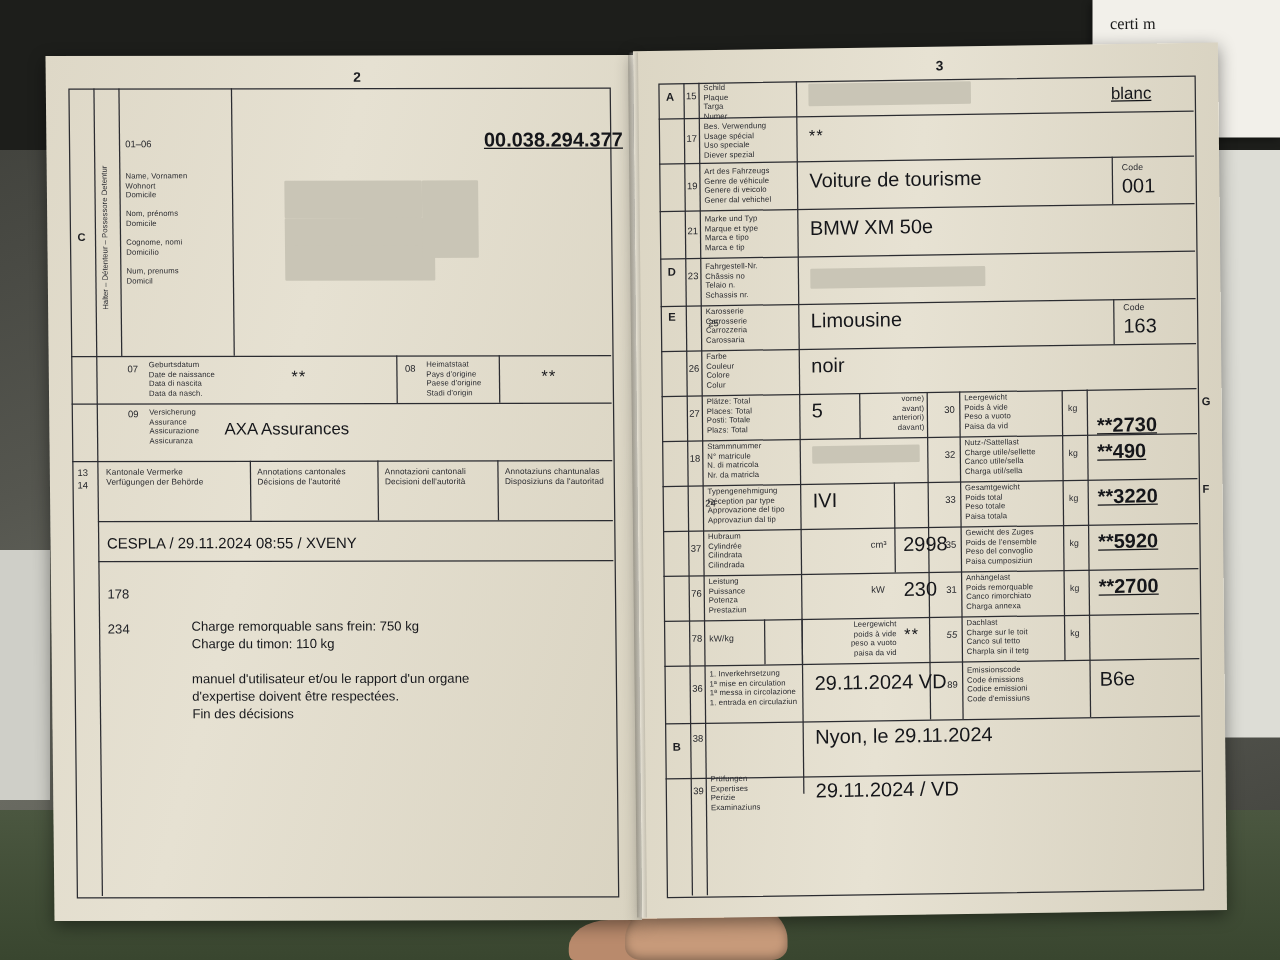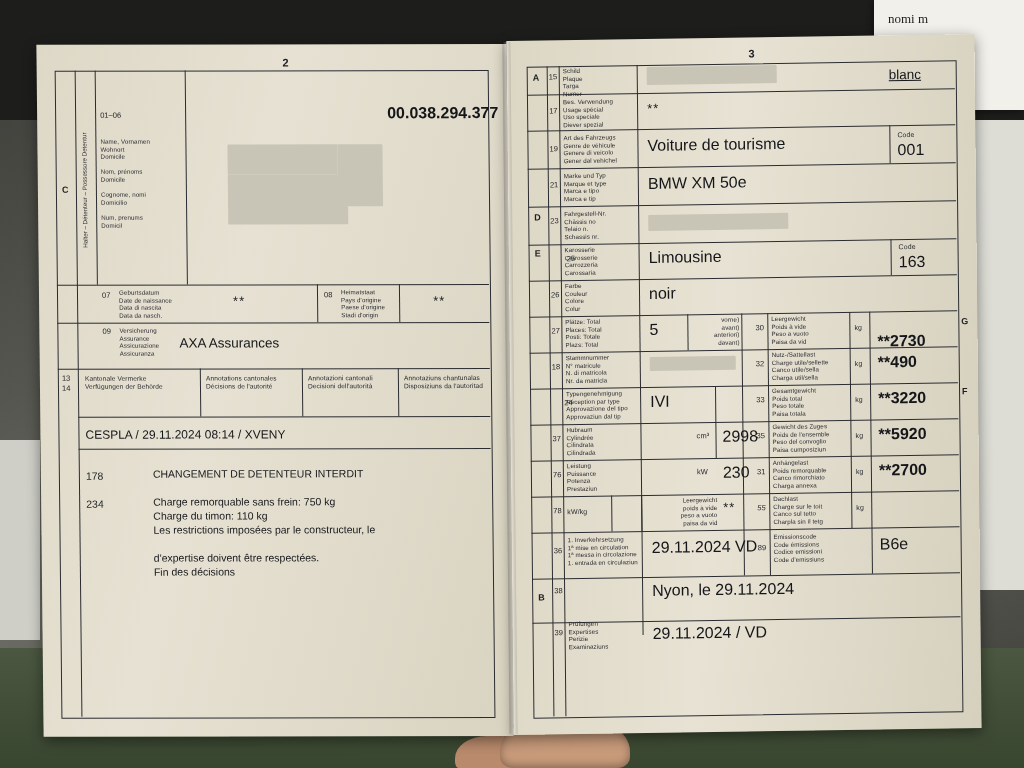--- a/index.html
+++ b/index.html
@@ -117,21 +117,21 @@
     color: #25262b;
   }
   .val {
     position: absolute;
     font-size: 13.5px;
     color: #15161a;
     font-family: "Liberation Sans", sans-serif;
   }
   .val-sm { font-size: 11px; }
   .val-lg { font-size: 16px; }
-  .bold { font-weight: bold; }
+  .bold { font-weight: bold; text-decoration: underline; }
   .redact {
     position: absolute;
     background: #c9c5b6;
     border-radius: 1px;
   }
   .vert {
     position: absolute;
     writing-mode: vertical-rl;
     transform: rotate(180deg);
     font-size: 6.2px;
@@ -154,21 +154,21 @@
 </head>
 <body>
 
 <div id="root">
 
   <div class="bg-desk"></div>
   <div class="bg-dark-top"></div>
   <div class="bg-white-board"></div>
   <div class="bg-white-left"></div>
   <div class="bg-paper-right">
-    <div class="scribble">nomi
+    <div class="scribble">certi
 m</div>
   </div>
   <div class="bg-green"></div>
   <div class="thumb2"></div>
   <div class="thumb"></div>
 
   <div id="doc">
 
     <div class="page page-left">
 
@@ -243,29 +243,28 @@
       <div class="num" style="left:22px; top:339px;">14</div>
       <div class="lbl" style="left:45px; top:330px; width:112px; font-size:6.6px;">Kantonale Vermerke
 Verfügungen der Behörde</div>
       <div class="lbl" style="left:166px; top:330px; width:95px; font-size:6.6px;">Annotations cantonales
 Décisions de l'autorité</div>
       <div class="lbl" style="left:268px; top:330px; width:90px; font-size:6.6px;">Annotazioni cantonali
 Decisioni dell'autorità</div>
       <div class="lbl" style="left:364px; top:330px; width:88px; font-size:6.6px;">Annotaziuns chantunalas
 Disposiziuns da l'autoritad</div>
 
-      <div class="val val-sm" style="left:45px; top:383px; font-size:12px;">CESPLA / 29.11.2024 08:14 / XVENY</div>
+      <div class="val val-sm" style="left:45px; top:383px; font-size:12px;">CESPLA / 29.11.2024 08:55 / XVENY</div>
 
       <div class="num" style="left:45px; top:425px; font-size:10.5px;">178</div>
-      <div class="textblock" style="left:112px; top:422px; width:320px;">CHANGEMENT DE DETENTEUR INTERDIT</div>
 
       <div class="num" style="left:45px; top:453px; font-size:10.5px;">234</div>
       <div class="textblock" style="left:112px; top:450px; width:330px;">Charge remorquable sans frein: 750 kg</div>
       <div class="textblock" style="left:112px; top:464px; width:330px;">Charge du timon: 110 kg</div>
-      <div class="textblock" style="left:112px; top:478px; width:330px;">Les restrictions imposées par le constructeur, le</div>
+      <div class="textblock" style="left:112px; top:492px; width:330px;">manuel d'utilisateur et/ou le rapport d'un organe</div>
       <div class="textblock" style="left:112px; top:506px; width:330px;">d'expertise doivent être respectées.</div>
       <div class="textblock" style="left:112px; top:520px; width:330px;">Fin des décisions</div>
     </div>
 
     <div class="page page-right">
 
       <div class="pagenum" style="left:242px; top:10px;">3</div>
 
       <div class="frame rf"></div>
 

